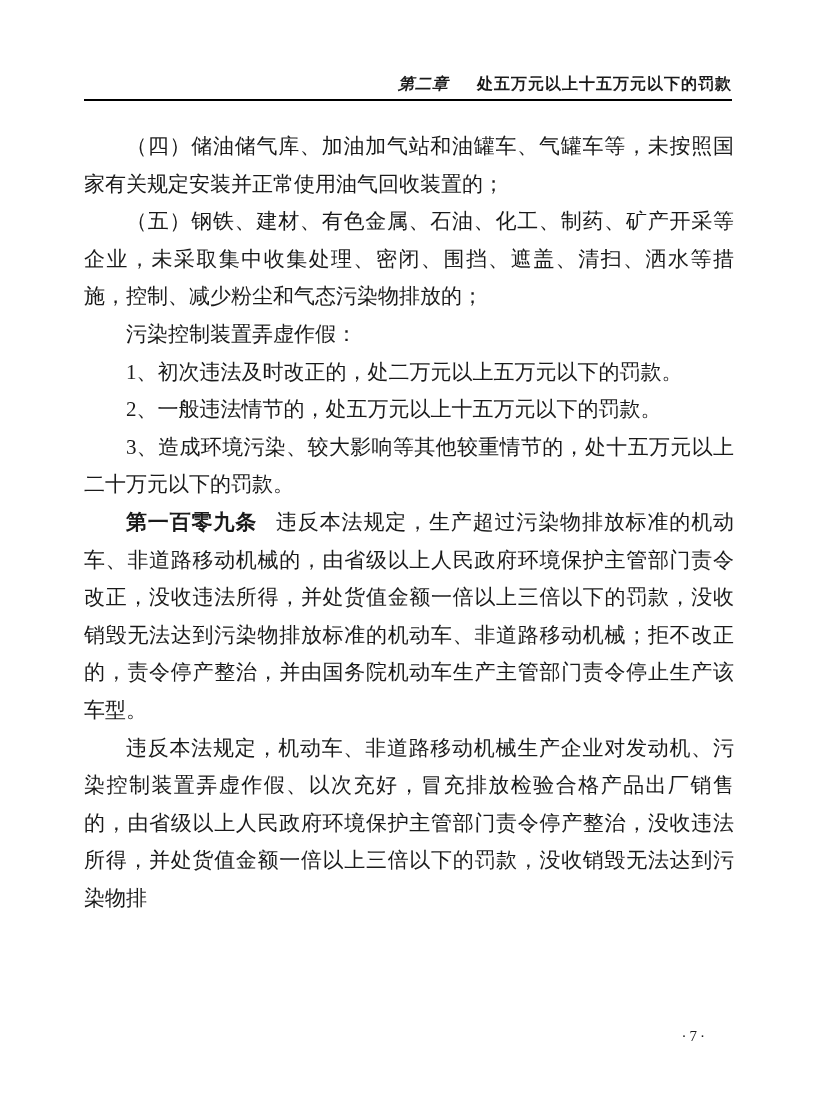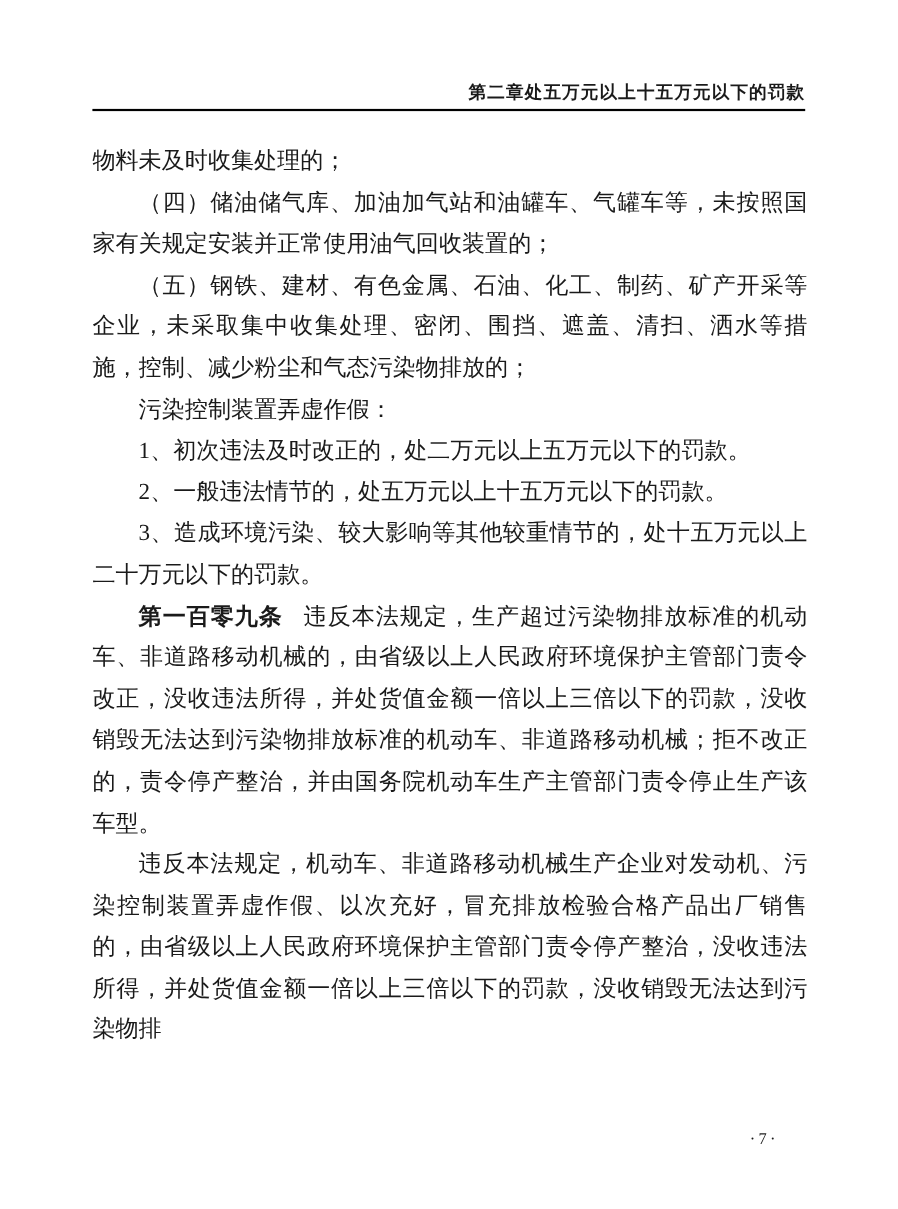--- a/index.html
+++ b/index.html
@@ -17,21 +17,21 @@
     position: absolute;
     top: 74px;
     left: 84px;
     width: 648px;
     text-align: right;
     font-size: 16px;
     font-weight: bold;
     letter-spacing: 1px;
     white-space: nowrap;
   }
-  .page-header .chapter { margin-right: 0; }
+  .page-header .chapter { margin-right: 28px; font-style: italic; }
   .header-rule {
     position: absolute;
     top: 99px;
     left: 84px;
     width: 648px;
     height: 0;
     border-top: 2px solid #000000;
   }
   .doc-body {
     position: absolute;
@@ -67,21 +67,20 @@
 </head>
 <body>
 
 <div class="page-header">
   <span class="chapter">第二章</span><span>处五万元以上十五万元以下的罚款</span>
 </div>
 
 <div class="header-rule"></div>
 
 <div class="doc-body">
-  <p class="continued">物料未及时收集处理的；</p>
   <p>（四）储油储气库、加油加气站和油罐车、气罐车等，未按照国家有关规定安装并正常使用油气回收装置的；</p>
   <p>（五）钢铁、建材、有色金属、石油、化工、制药、矿产开采等企业，未采取集中收集处理、密闭、围挡、遮盖、清扫、洒水等措施，控制、减少粉尘和气态污染物排放的；</p>
   <p>污染控制装置弄虚作假：</p>
   <p>1、初次违法及时改正的，处二万元以上五万元以下的罚款。</p>
   <p>2、一般违法情节的，处五万元以上十五万元以下的罚款。</p>
   <p>3、造成环境污染、较大影响等其他较重情节的，处十五万元以上二十万元以下的罚款。</p>
   <p><span class="article-no">第一百零九条</span><span>违反本法规定，生产超过污染物排放标准的机动车、非道路移动机械的，由省级以上人民政府环境保护主管部门责令改正，没收违法所得，并处货值金额一倍以上三倍以下的罚款，没收销毁无法达到污染物排放标准的机动车、非道路移动机械；拒不改正的，责令停产整治，并由国务院机动车生产主管部门责令停止生产该车型。</span></p>
   <p>违反本法规定，机动车、非道路移动机械生产企业对发动机、污染控制装置弄虚作假、以次充好，冒充排放检验合格产品出厂销售的，由省级以上人民政府环境保护主管部门责令停产整治，没收违法所得，并处货值金额一倍以上三倍以下的罚款，没收销毁无法达到污染物排</p>
 </div>
 

